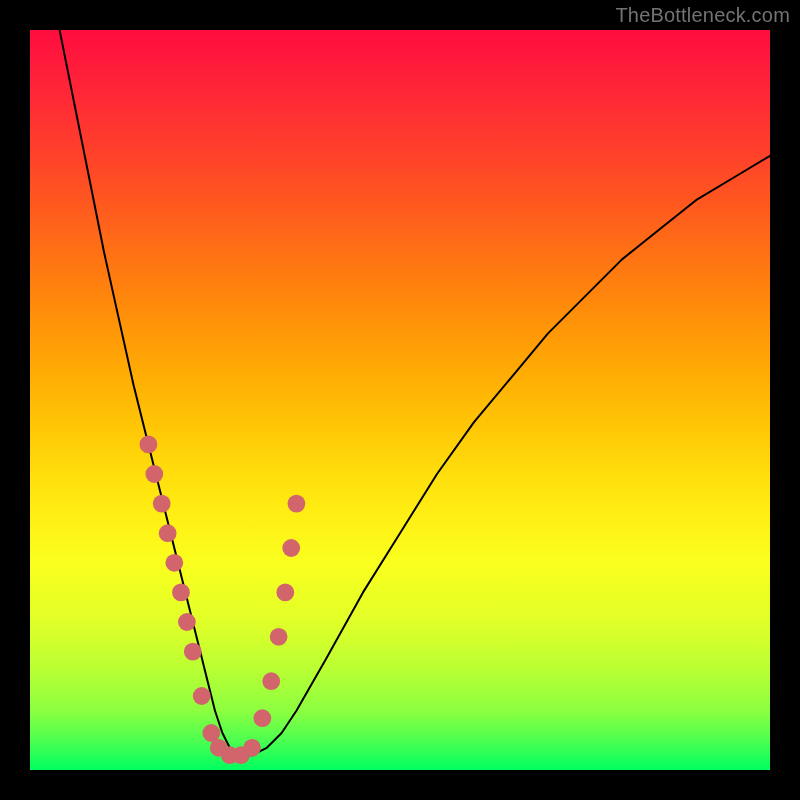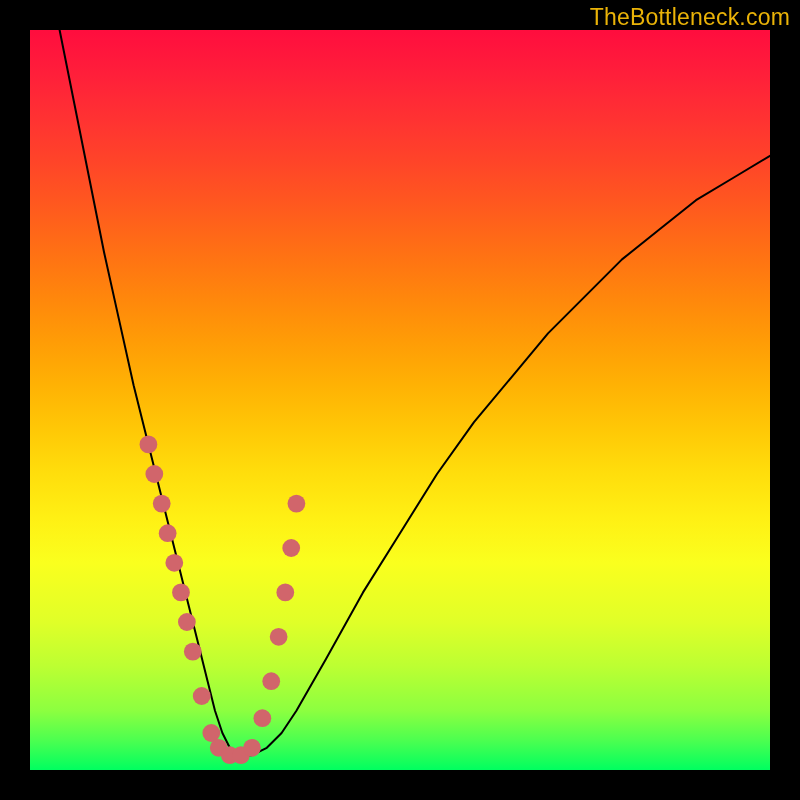--- a/index.html
+++ b/index.html
@@ -54,22 +54,22 @@
   .curve {
     position: absolute;
     inset: 0;
     width: 740px;
     height: 740px;
   }
   .watermark {
     position: absolute;
     top: 4px;
     right: 10px;
-    color: #eab308;
-    font-size: 23px;
+    color: #737373;
+    font-size: 20px;
     font-weight: 500;
     letter-spacing: 0.2px;
     text-align: right;
   }
 </style>
 </head>
 <body>
 
 <div class="frame">
   <div class="watermark">TheBottleneck.com</div>

